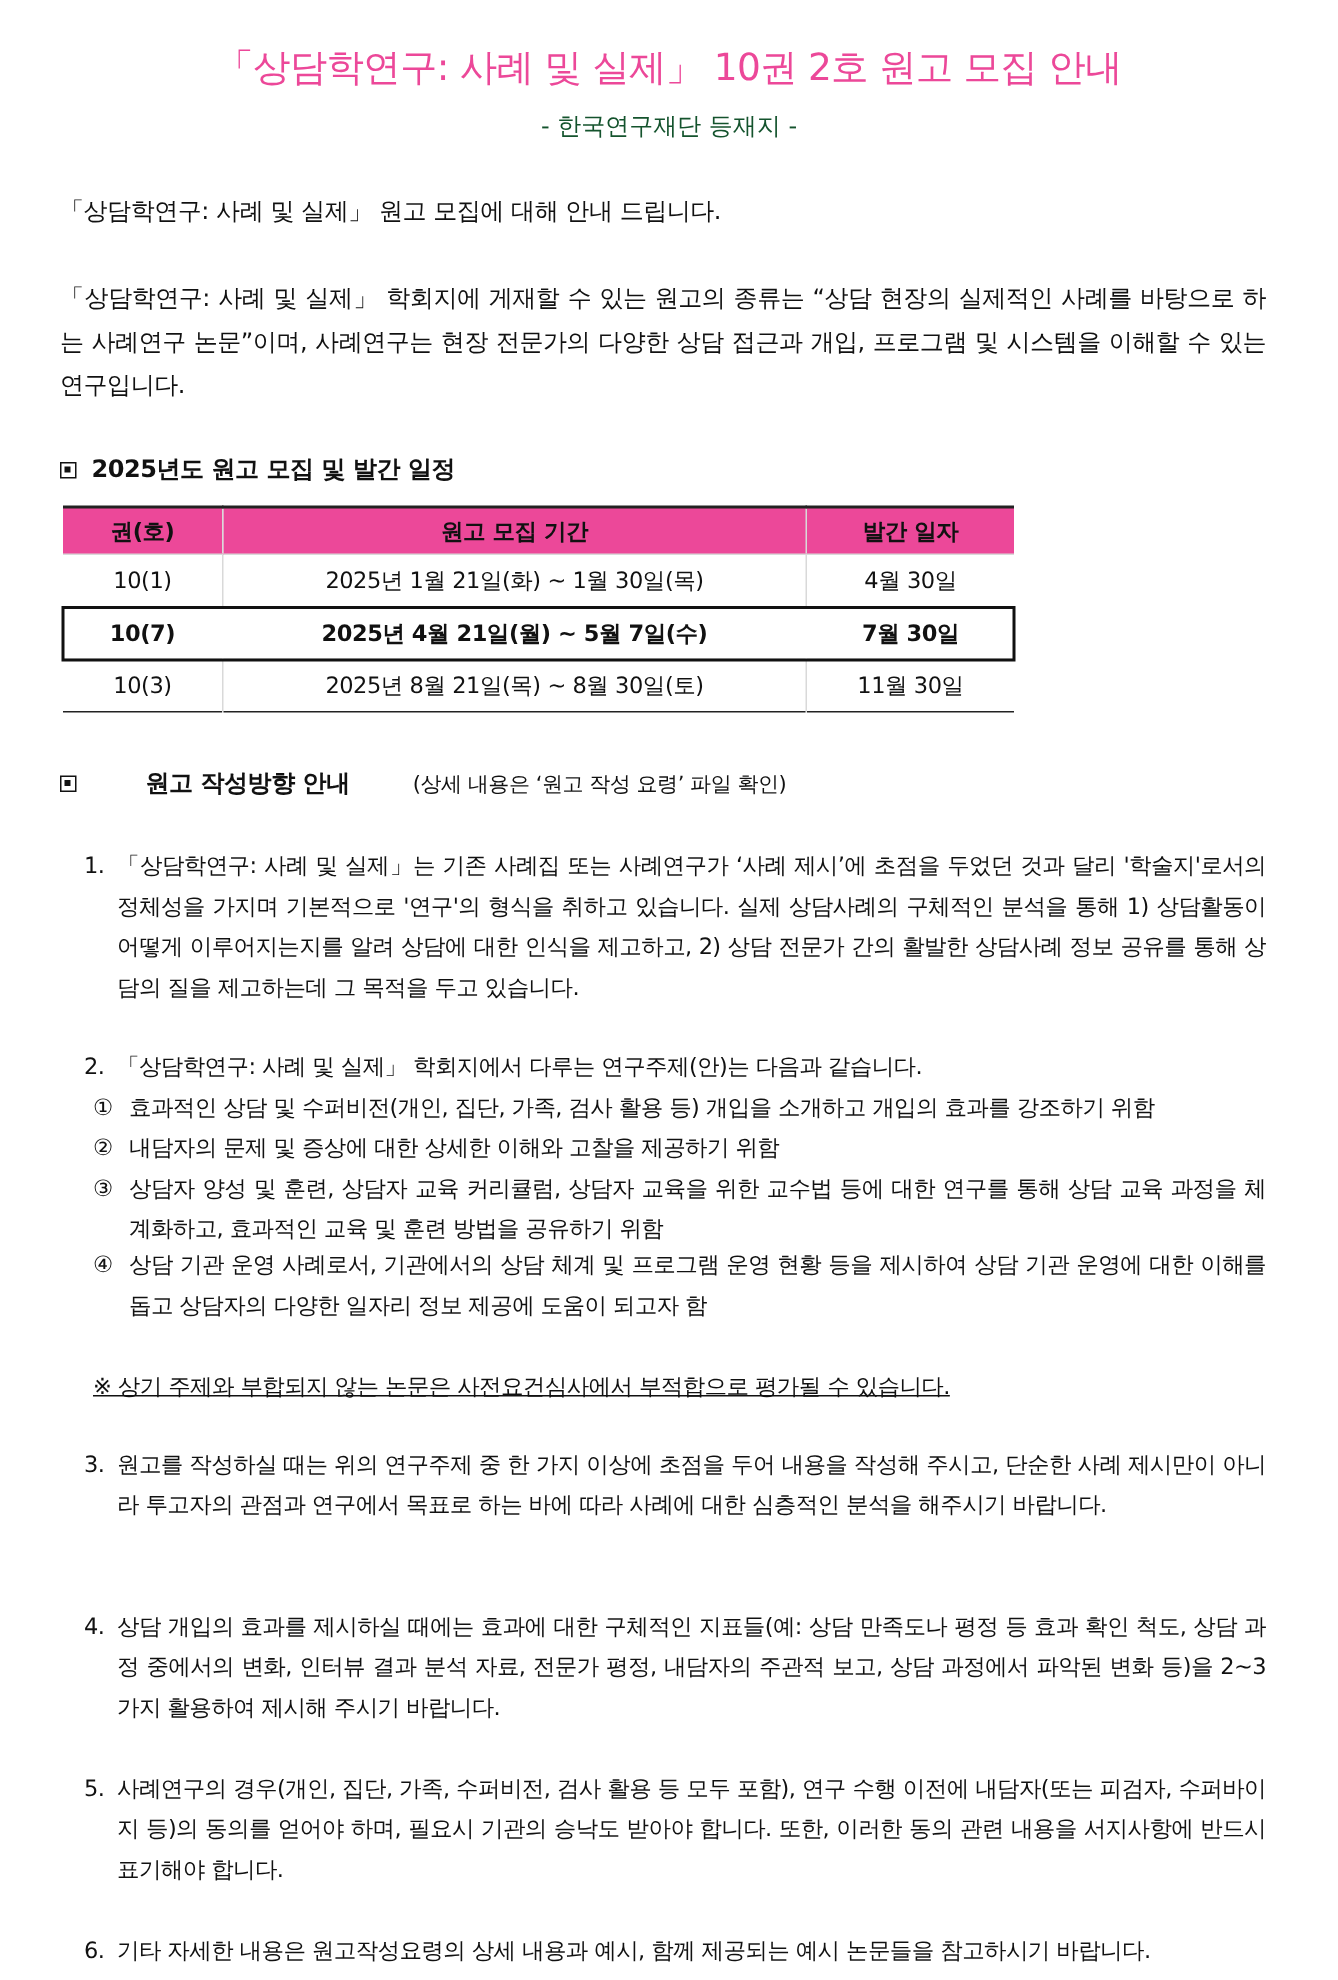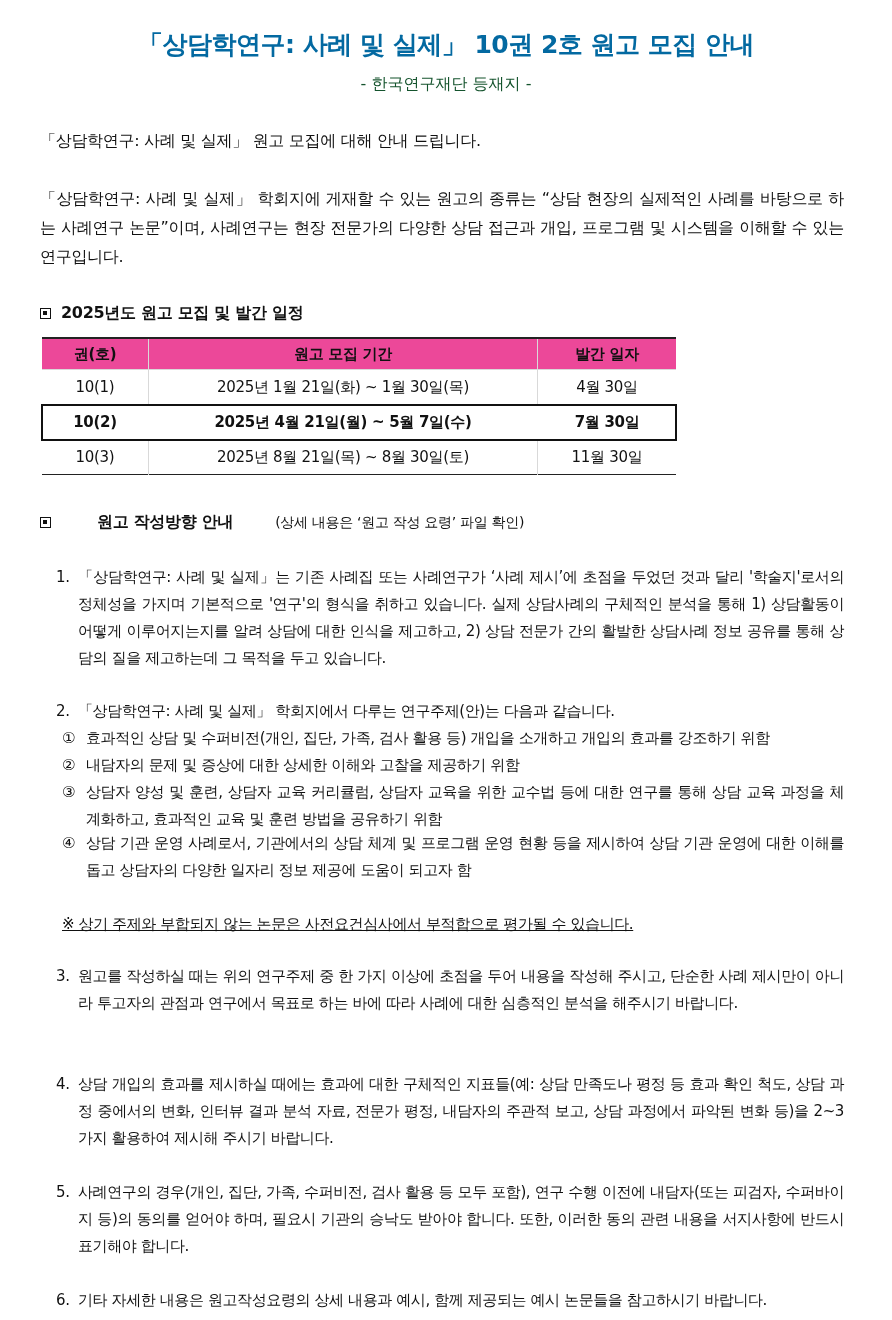--- a/index.html
+++ b/index.html
@@ -20,23 +20,23 @@
       left: 0; top: 0;
       width: 892px;
       height: 1320px;
     }
     .title {
       position: absolute;
       left: 0; width: 892px;
       top: 28px;
       text-align: center;
       font-size: 25px;
-      font-weight: bold;
+      font-weight: normal;
       letter-spacing: -0.5px;
-      color: #0369a1;
+      color: #ec4899;
     }
     .subtitle {
       position: absolute;
       left: 0; width: 892px;
       top: 74px;
       text-align: center;
       font-size: 16px;
       color: #14532d;
     }
     .para {
@@ -180,21 +180,21 @@
         <th class="col3">발간 일자</th>
       </tr>
     </thead>
     <tbody>
       <tr>
         <td>10(1)</td>
         <td>2025년 1월 21일(화) ~ 1월 30일(목)</td>
         <td>4월 30일</td>
       </tr>
       <tr class="highlight">
-        <td>10(2)</td>
+        <td>10(7)</td>
         <td>2025년 4월 21일(월) ~ 5월 7일(수)</td>
         <td>7월 30일</td>
       </tr>
       <tr>
         <td>10(3)</td>
         <td>2025년 8월 21일(목) ~ 8월 30일(토)</td>
         <td>11월 30일</td>
       </tr>
     </tbody>
   </table>

